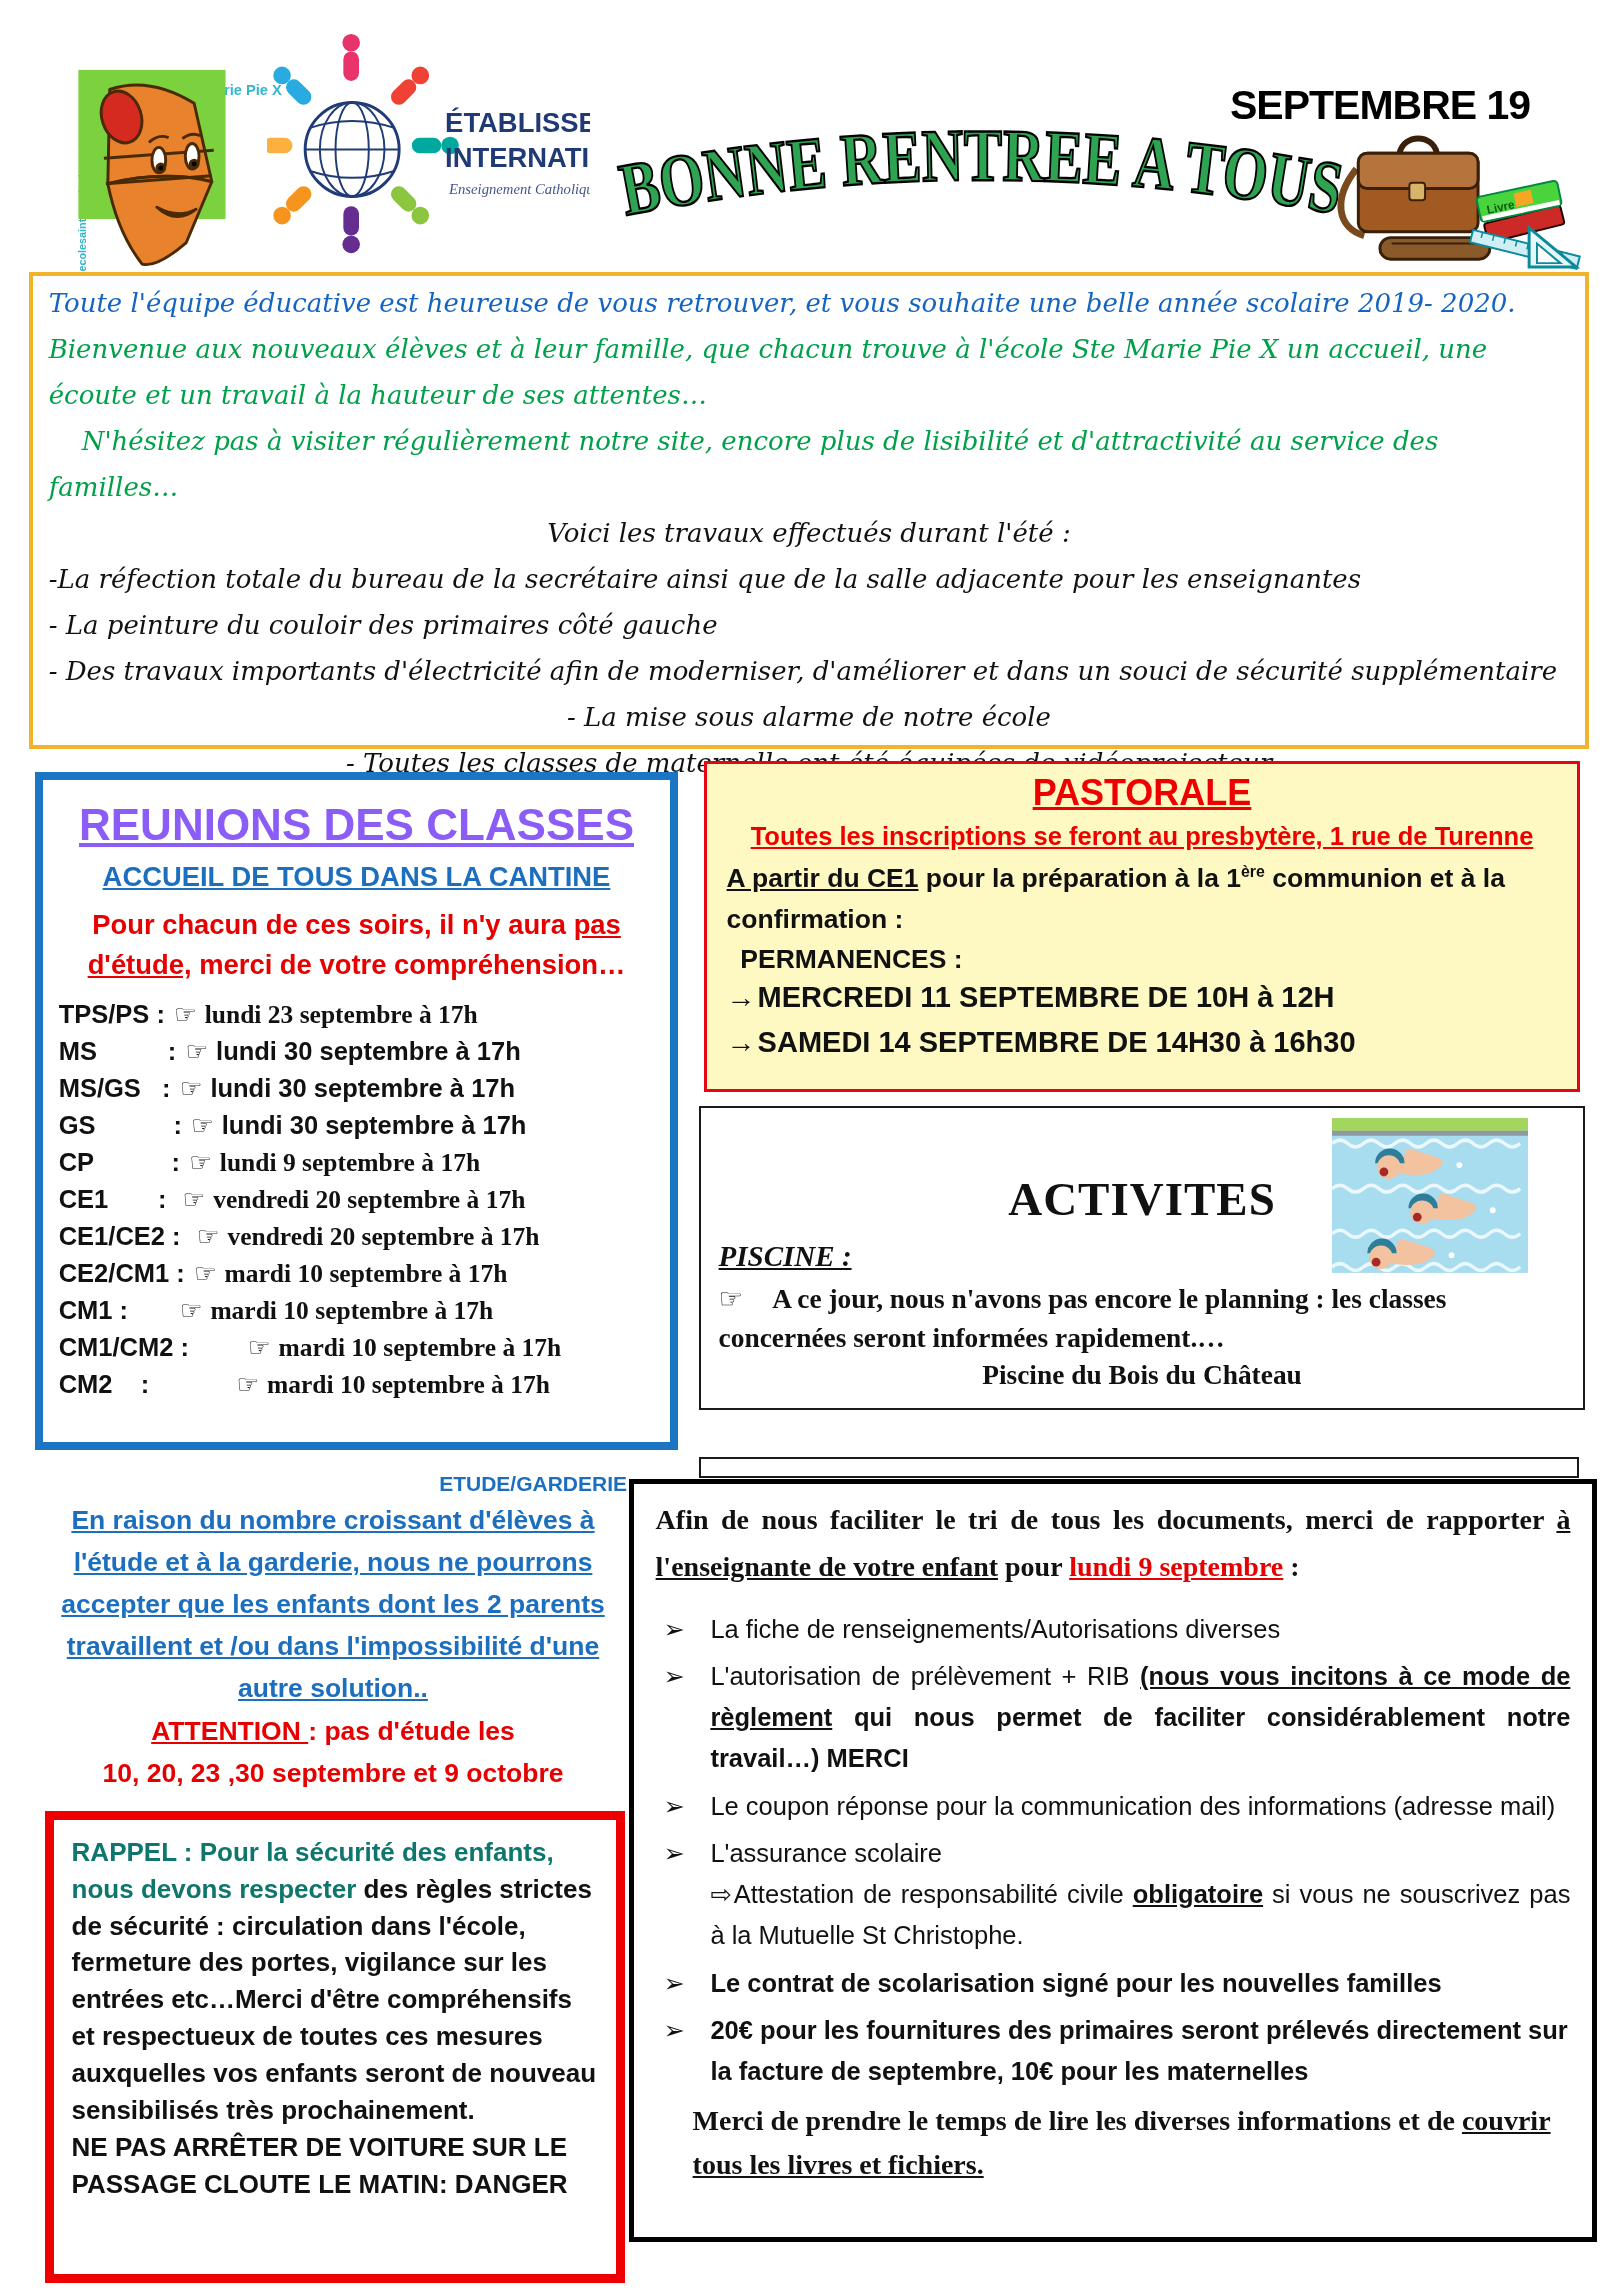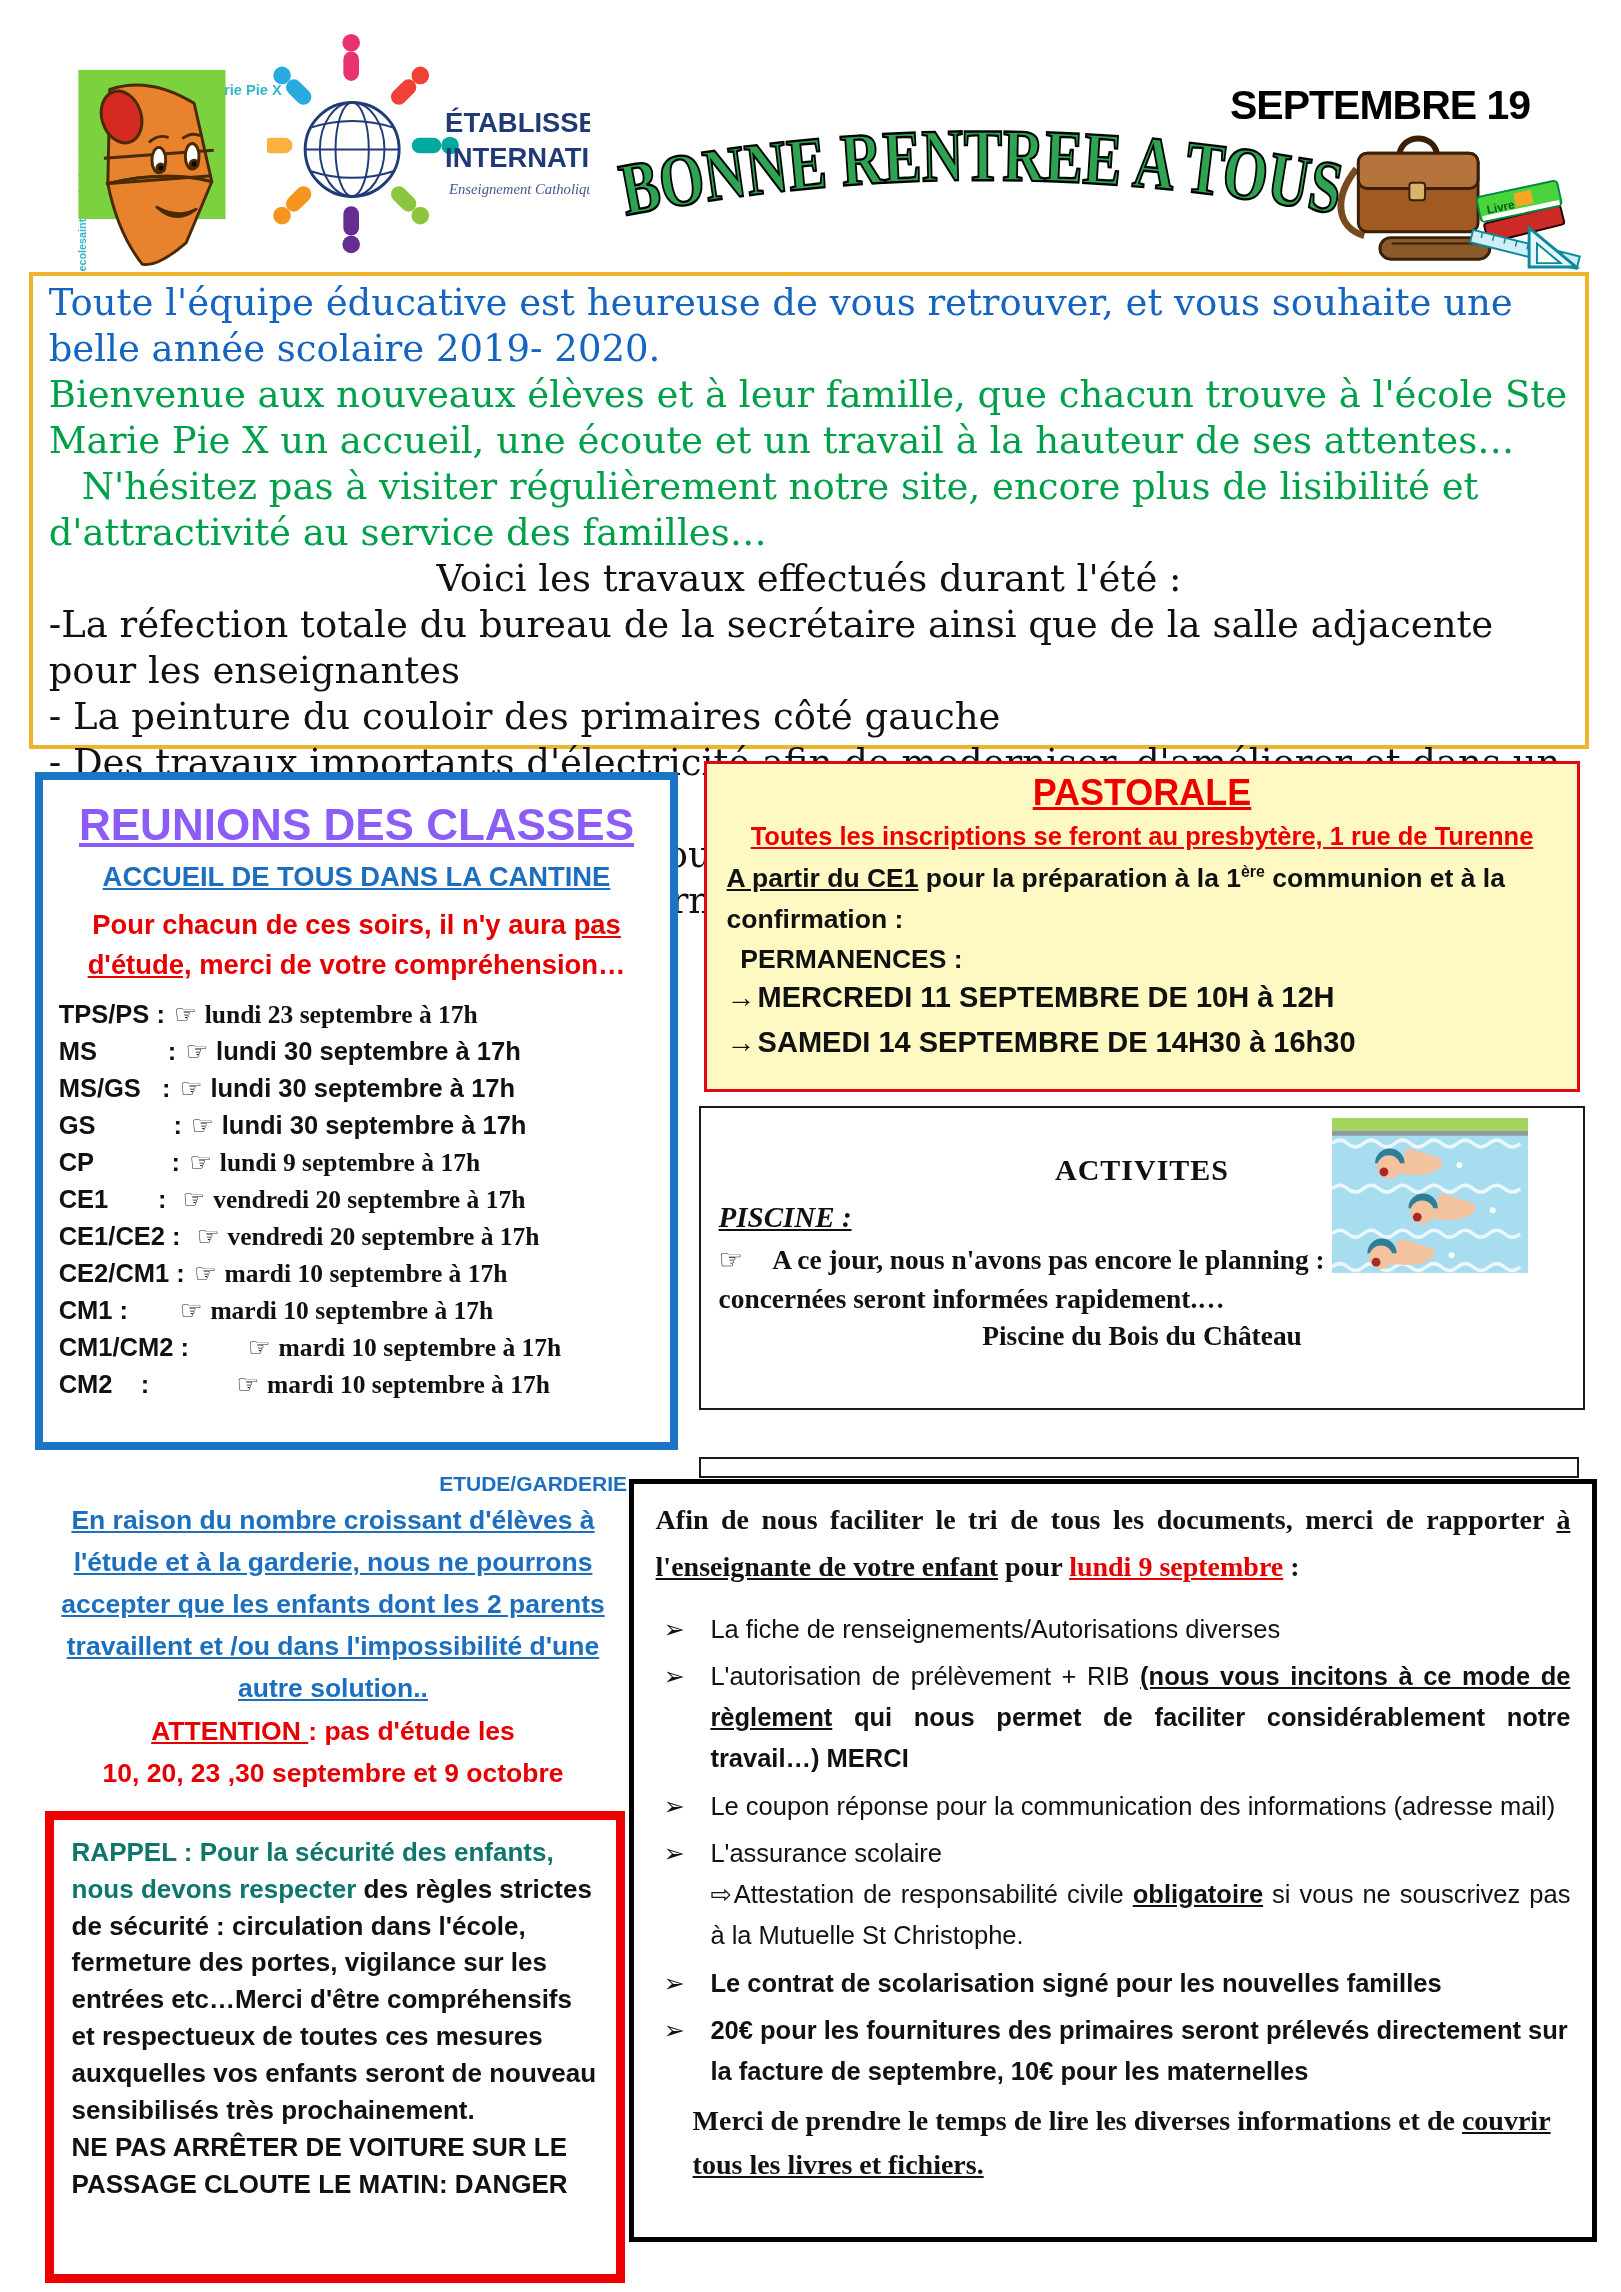--- a/index.html
+++ b/index.html
@@ -20,21 +20,21 @@
   .school-svg{position:absolute;left:0;top:29px;}
   .intl-logo{position:absolute;left:267px;top:25.5px;width:323px;height:240px;}
   .banner-wrap{position:absolute;left:612px;top:88px;width:745px;height:152px;}
   .banner-text{font-family:"Liberation Serif","DejaVu Serif",serif;font-weight:bold;font-size:76px;
         fill:#2EA352;stroke:#000;stroke-width:2.4px;}
   .satchel{position:absolute;left:1323px;top:108px;}
 
   
   .introbox{position:absolute;left:29px;top:272px;width:1560px;height:477px;border:4.9px solid #F0B42C;
         box-sizing:border-box;background:#fff;padding:3.9px 15.7px;}
-  .script{font-family:"DejaVu Serif",serif;font-size:37px;line-height:46px;margin:0;}
+  .script{font-family:"DejaVu Serif",serif;font-style:italic;font-size:26px;line-height:46px;margin:0;}
   .sc-blue{color:#1565C0;}
   .sc-green{color:#00A04A;}
   .sc-indent{text-indent:33px;}
   .center{text-align:center;}
 
   
   .reunions{position:absolute;left:35px;top:772px;width:643px;height:678px;border:8.8px solid #1C74C4;
         box-sizing:border-box;background:#fff;padding:9.8px 15.7px 5.9px;}
   .re-title{color:#8b5cf6;font-size:44px;font-weight:bold;text-align:center;text-decoration:underline;
         margin:9.8px 0 11.8px;}
@@ -54,21 +54,21 @@
   .pa-sub{color:#EE0000;font-size:25.5px;font-weight:bold;text-align:center;text-decoration:underline;margin:0 0 7.8px;}
   .pa-body{font-size:26.5px;font-weight:bold;line-height:1.55;margin:0;}
   .pa-perm{font-size:26.5px;font-weight:bold;margin:3.9px 0 0 13.7px;}
   .pa-slot{font-size:29px;font-weight:bold;line-height:1.55;}
   .pa-slot .arrow{margin-right:2px;}
 
   
   .activites{position:absolute;left:699px;top:1106px;width:886px;height:304px;border:2.9px solid #1a1a1a;
         box-sizing:border-box;background:#fff;padding:5.9px 17.6px;
         font-family:"Liberation Serif","DejaVu Serif",serif;}
-  .ac-title{font-size:30px;font-weight:bold;text-align:center;margin-top:39px;letter-spacing:1px;}
+  .ac-title{font-size:47px;font-weight:bold;text-align:center;margin-top:58px;letter-spacing:1px;}
   .ac-piscine{font-size:29px;font-weight:bold;font-style:italic;text-decoration:underline;margin-top:13.7px;}
   .ac-note{font-size:27.4px;font-weight:bold;line-height:1.42;margin-top:7.8px;}
   .ac-note .finger{margin-right:29px;font-weight:normal;}
   .ac-loc{font-size:27.4px;font-weight:bold;text-align:center;margin-top:2px;}
   .swim{position:absolute;top:9.8px;right:55px;}
 
   
   .mini-frame{position:absolute;left:699px;top:1457px;width:880px;height:20.6px;border:2.9px solid #1a1a1a;
         box-sizing:border-box;background:#fff;}
 

